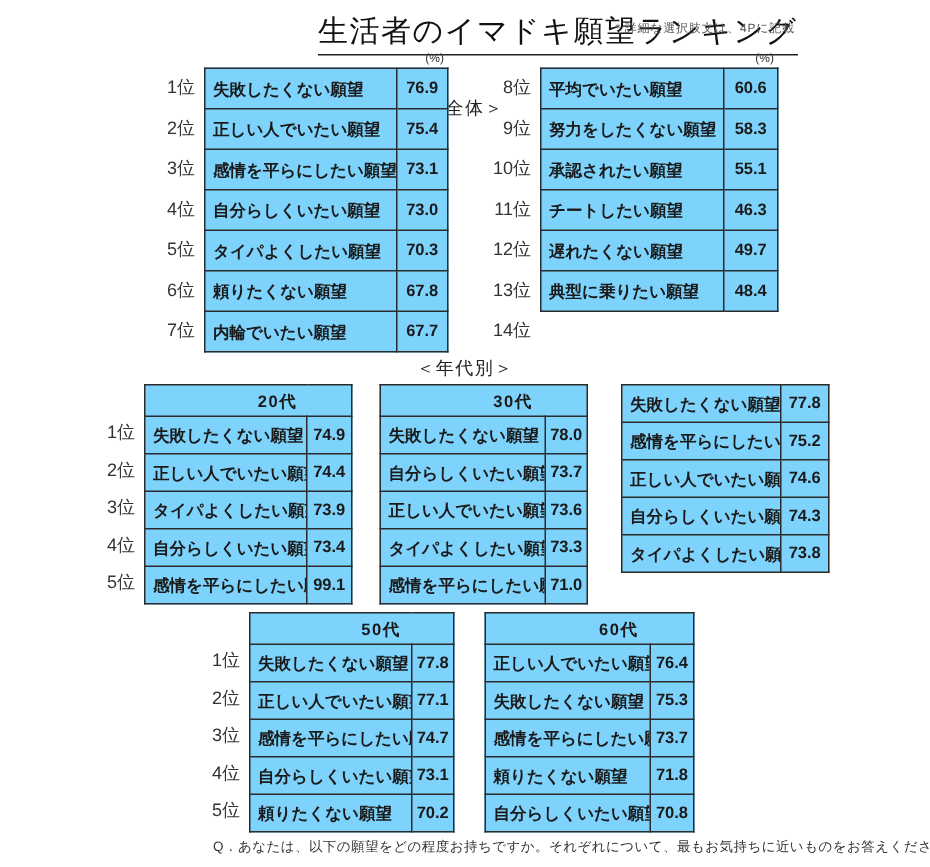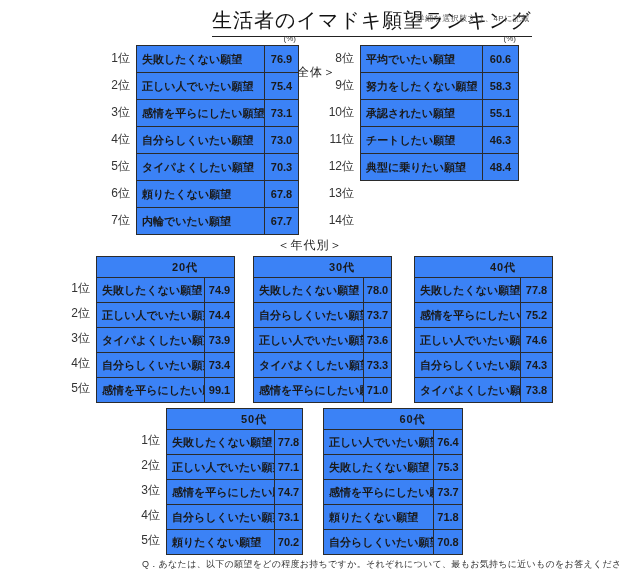--- a/index.html
+++ b/index.html
@@ -22,21 +22,21 @@
   .tgroup{display:flex;align-items:flex-start;}
   .pct{position:absolute;top:-11px;right:3px;font-size:8px;color:#333;}
   .rank-col{display:flex;flex-direction:column;align-items:flex-end;}
   .rank-col .rk{
     width:34px;text-align:right;padding-right:6px;
     font-size:12px;color:#333;white-space:nowrap;
   }
   .rk-27{height:27px;line-height:27px;}
   .rk-25{height:25px;line-height:25px;}
   .hdr-spacer{height:20px;}
-  table.rt{border-collapse:collapse;table-layout:fixed;background:#3b82f6;border:1.5px solid #2b2b2b;}
+  table.rt{border-collapse:collapse;table-layout:fixed;background:#7dd3fc;border:1.5px solid #2b2b2b;}
   table.rt td{
     border:1px solid #2b2b2b;font-size:11px;font-weight:bold;color:#1a1a1a;
     overflow:hidden;white-space:nowrap;
   }
   td.name{padding:0 3px 0 5px;text-align:left;}
   td.val{text-align:center;padding:0 1px;}
   td.age-hdr{text-align:center;font-size:11.5px;height:18px;letter-spacing:1px;padding-left:40px;}
   .h26 td{height:26px;}
   .h24 td.name,.h24 td.val{height:24px;}
   
@@ -125,20 +125,24 @@
         </tr>
     <tr>
           <td class="name">承認されたい願望</td>
           <td class="val">55.1</td>
         </tr>
     <tr>
           <td class="name">チートしたい願望</td>
           <td class="val">46.3</td>
         </tr>
     <tr>
+          <td class="name">遅れたくない願望</td>
+          <td class="val">49.7</td>
+        </tr>
+    <tr>
           <td class="name">典型に乗りたい願望</td>
           <td class="val">48.4</td>
         </tr>
   </tbody>
     </table>
 </div>
 
 <div class="abs section-label sec-age">＜年代別＞</div>
 
 <div class="abs tgroup" style="top:256px;left:56px;">
@@ -217,23 +221,20 @@
     </table>
 </div>
 
 <div class="abs tgroup" style="top:256px;left:414px;">
   <table class="rt h24" style="width:138px;">
     <colgroup>
         <col style="width:106px">
         <col style="width:32px">
       </colgroup>
     <tbody>
-        <tr>
-          <td class="age-hdr" colspan="2">40代</td>
-        </tr>
     <tr>
           <td class="name">失敗したくない願望</td>
           <td class="val">77.8</td>
         </tr>
     <tr>
           <td class="name">感情を平らにしたい願望</td>
           <td class="val">75.2</td>
         </tr>
     <tr>
           <td class="name">正しい人でいたい願望</td>

